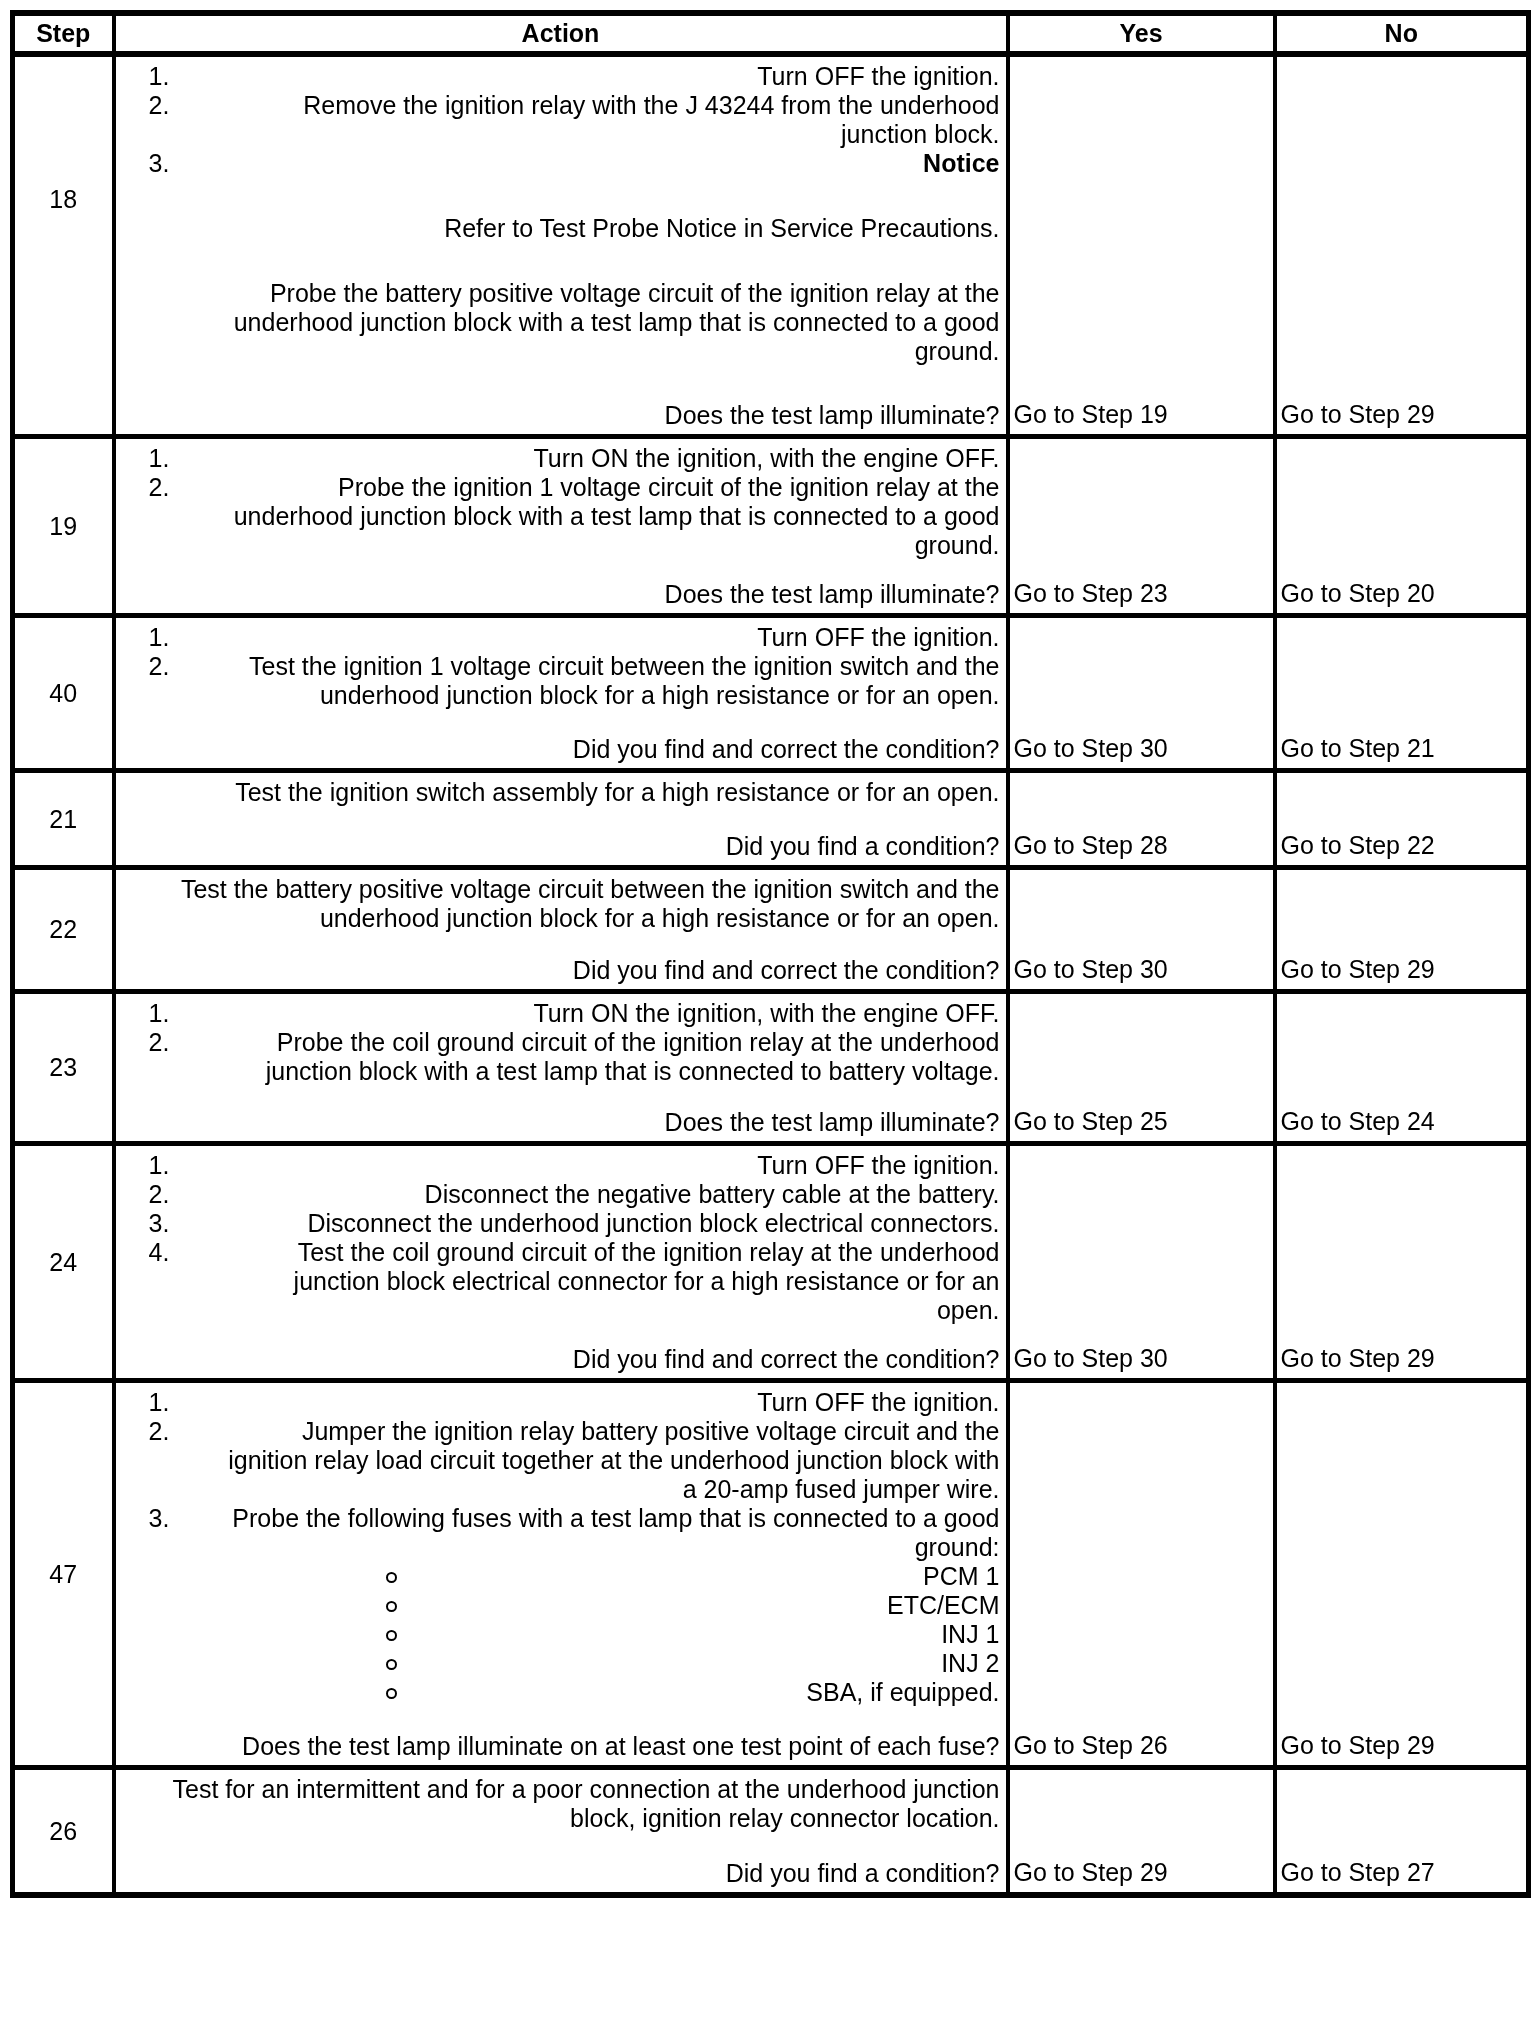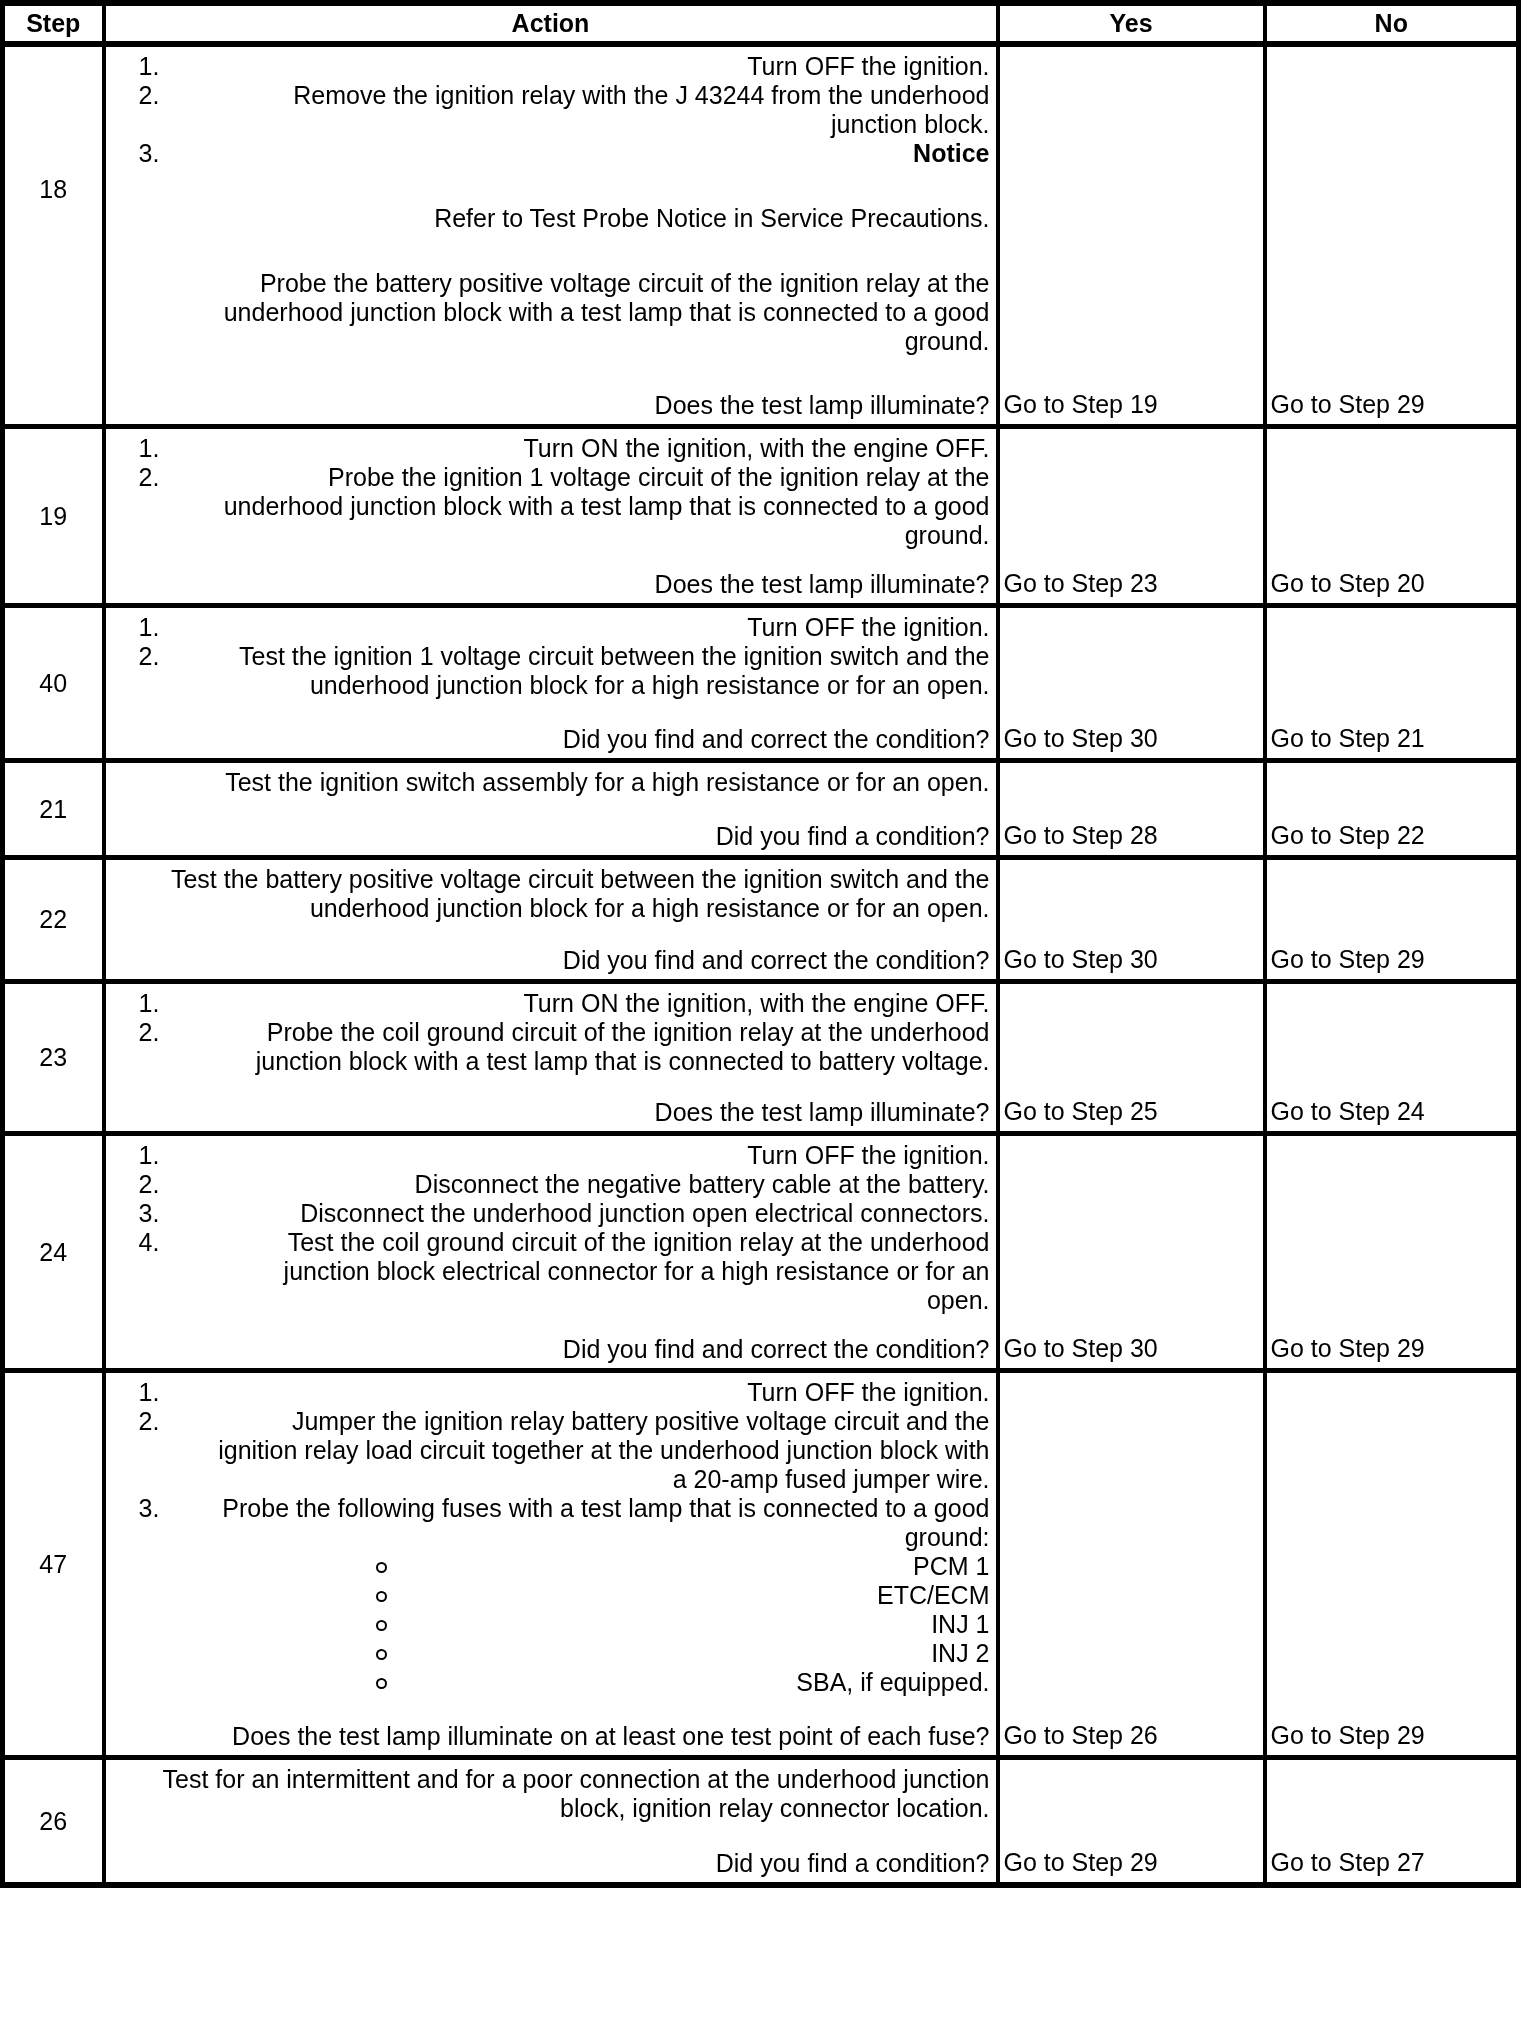--- a/index.html
+++ b/index.html
@@ -7,20 +7,21 @@
     background: #ffffff;
     color: #000000;
     font-family: "Liberation Sans", sans-serif;
     font-size: 25px;
     line-height: 29px;
   }
   .page {
     width: 1236px;
     min-height: 2022px;
     box-sizing: border-box;
+    padding: 10px;
     background: #ffffff;
   }
   table.diag {
     border-collapse: collapse;
     table-layout: fixed;
     width: 1516px;
     border: 5px solid #000;
   }
   col.c-step   { width: 101px; }
   col.c-action { width: 894px; }
@@ -232,21 +233,21 @@
     </tr>
 
     <tr class="r6">
       <td class="step">24</td>
       <td class="action">
         <div class="aw">
           <div class="acontent">
             <ol class="olist">
               <li>Turn OFF the ignition.</li>
               <li>Disconnect the negative battery cable at the battery.</li>
-              <li>Disconnect the underhood junction open electrical connectors.</li>
+              <li>Disconnect the underhood junction block electrical connectors.</li>
               <li>Test the coil ground circuit of the ignition relay at the underhood junction block electrical connector for a high resistance or for an open.</li>
             </ol>
           </div>
           <div class="question">Did you find and correct the condition?</div>
         </div>
       </td>
       <td class="goto">Go to Step 30</td>
       <td class="goto">Go to Step 29</td>
     </tr>
 

